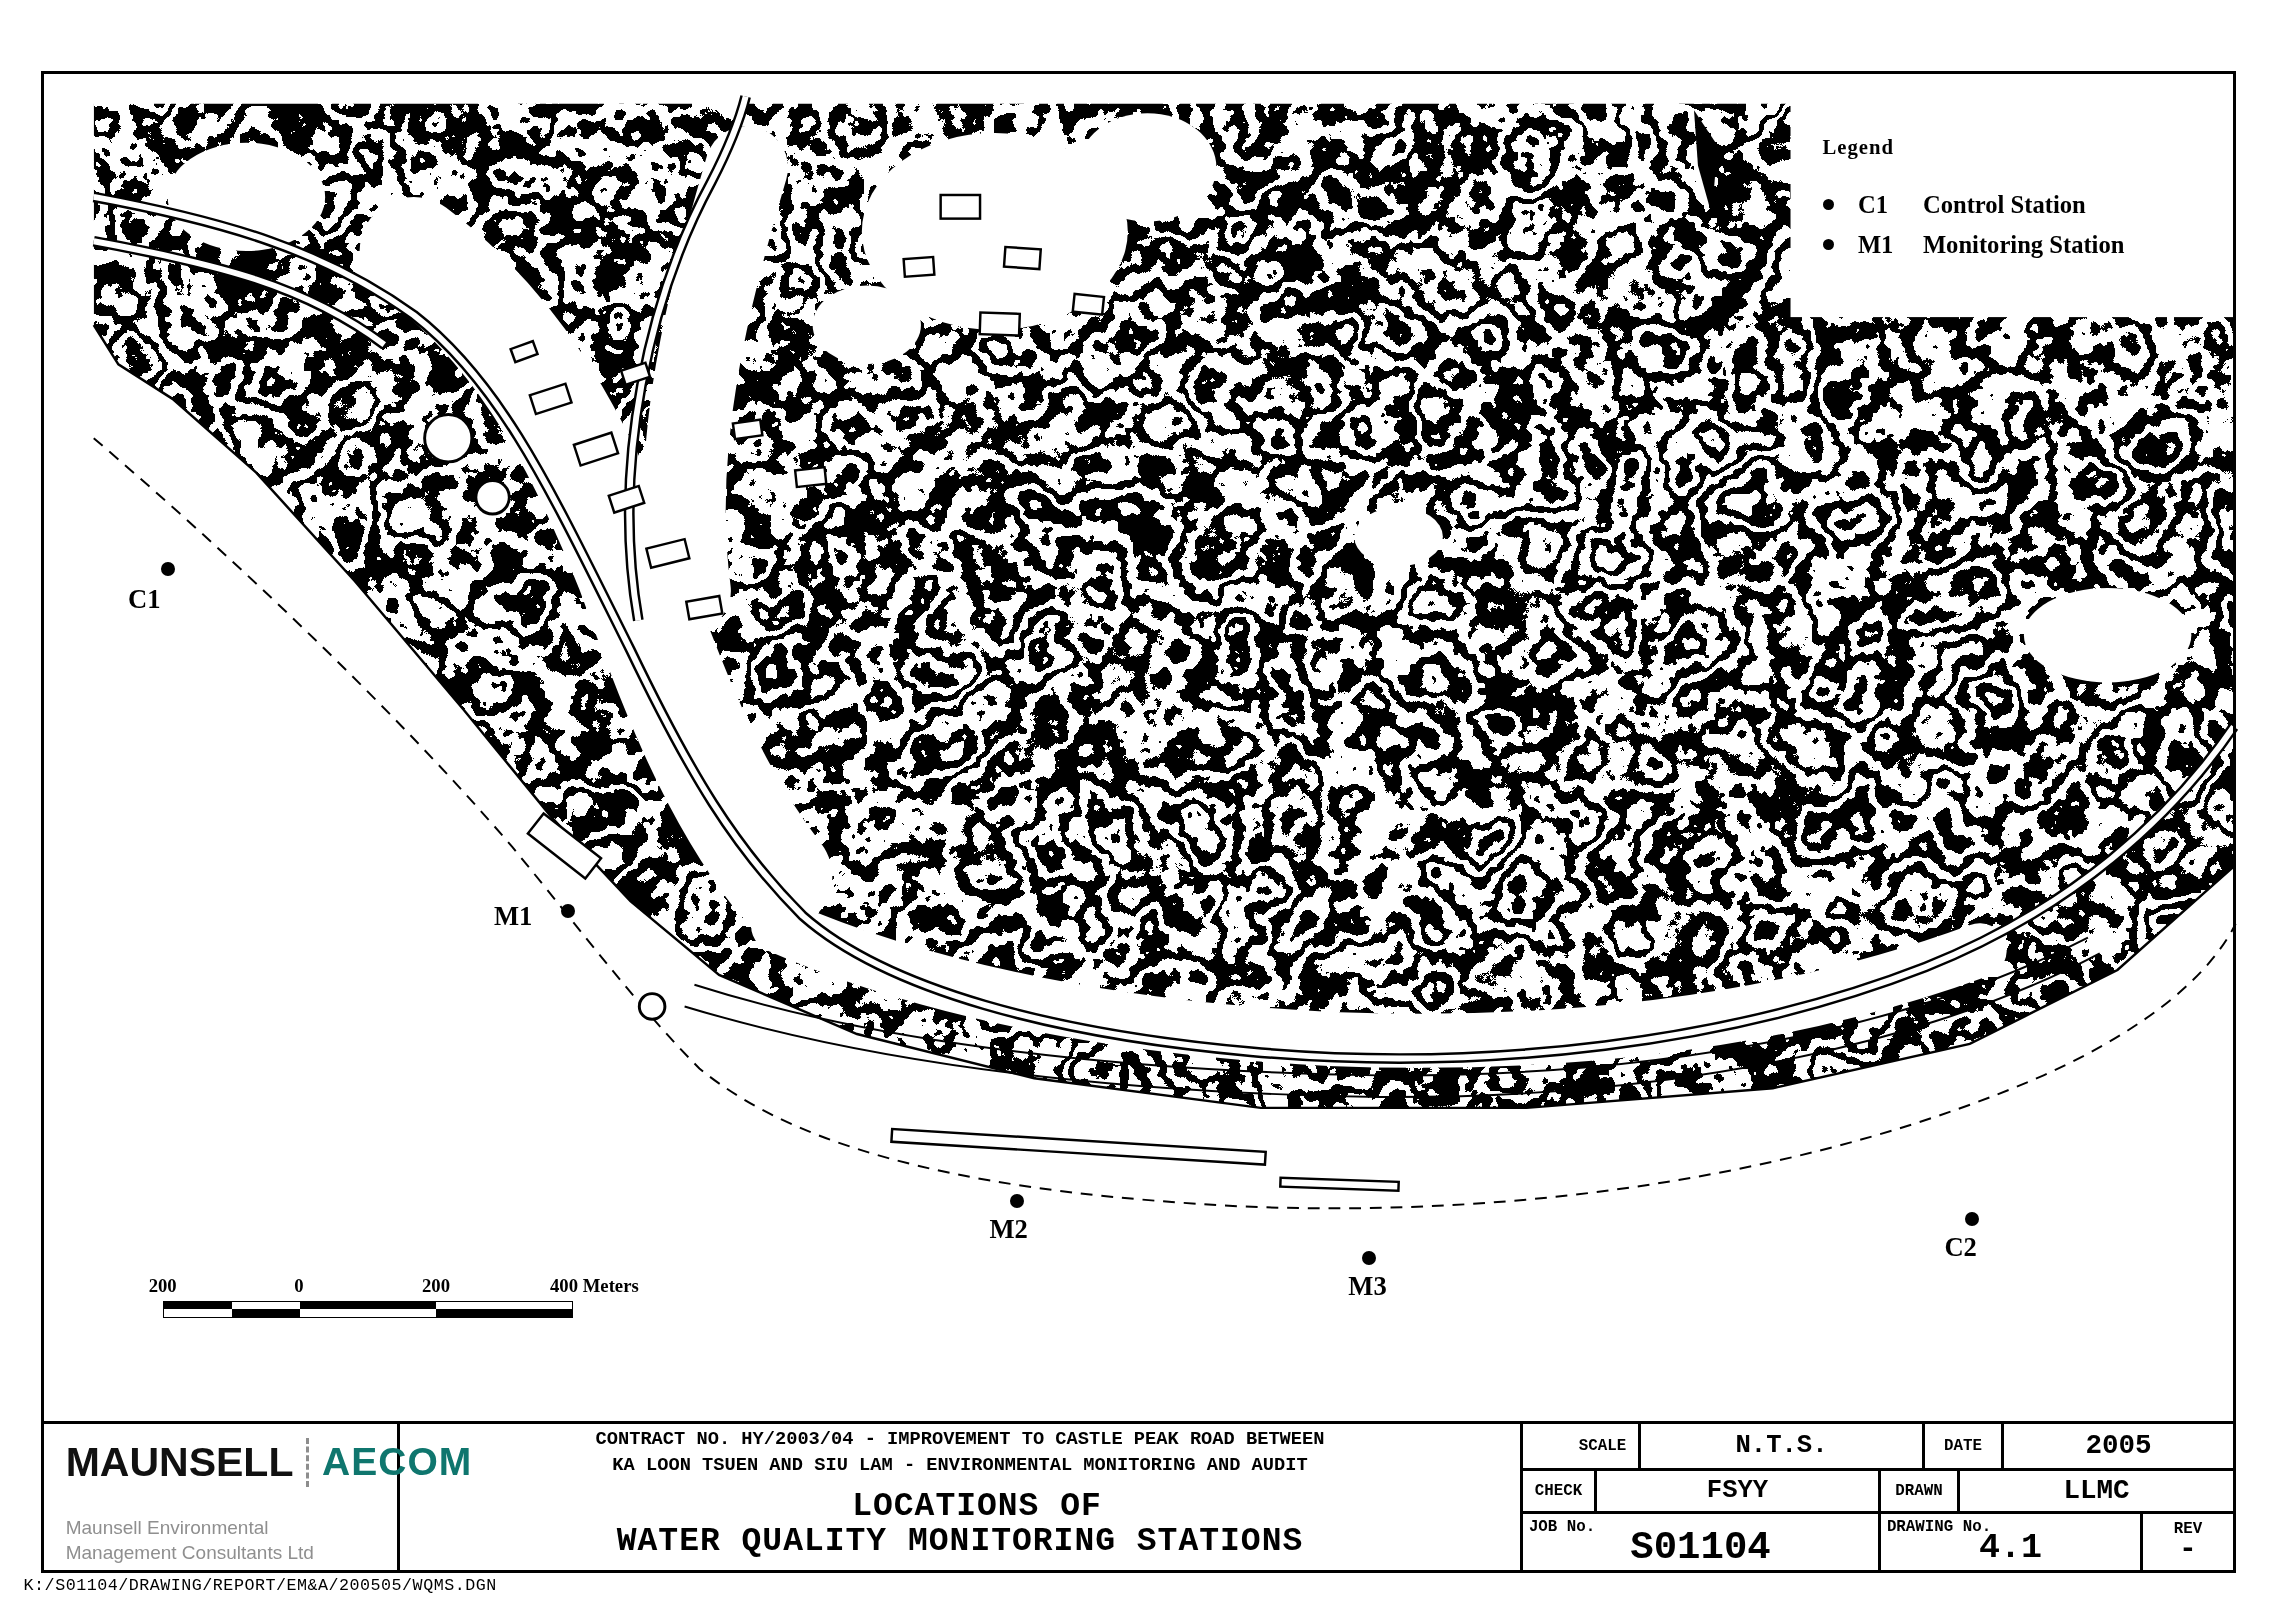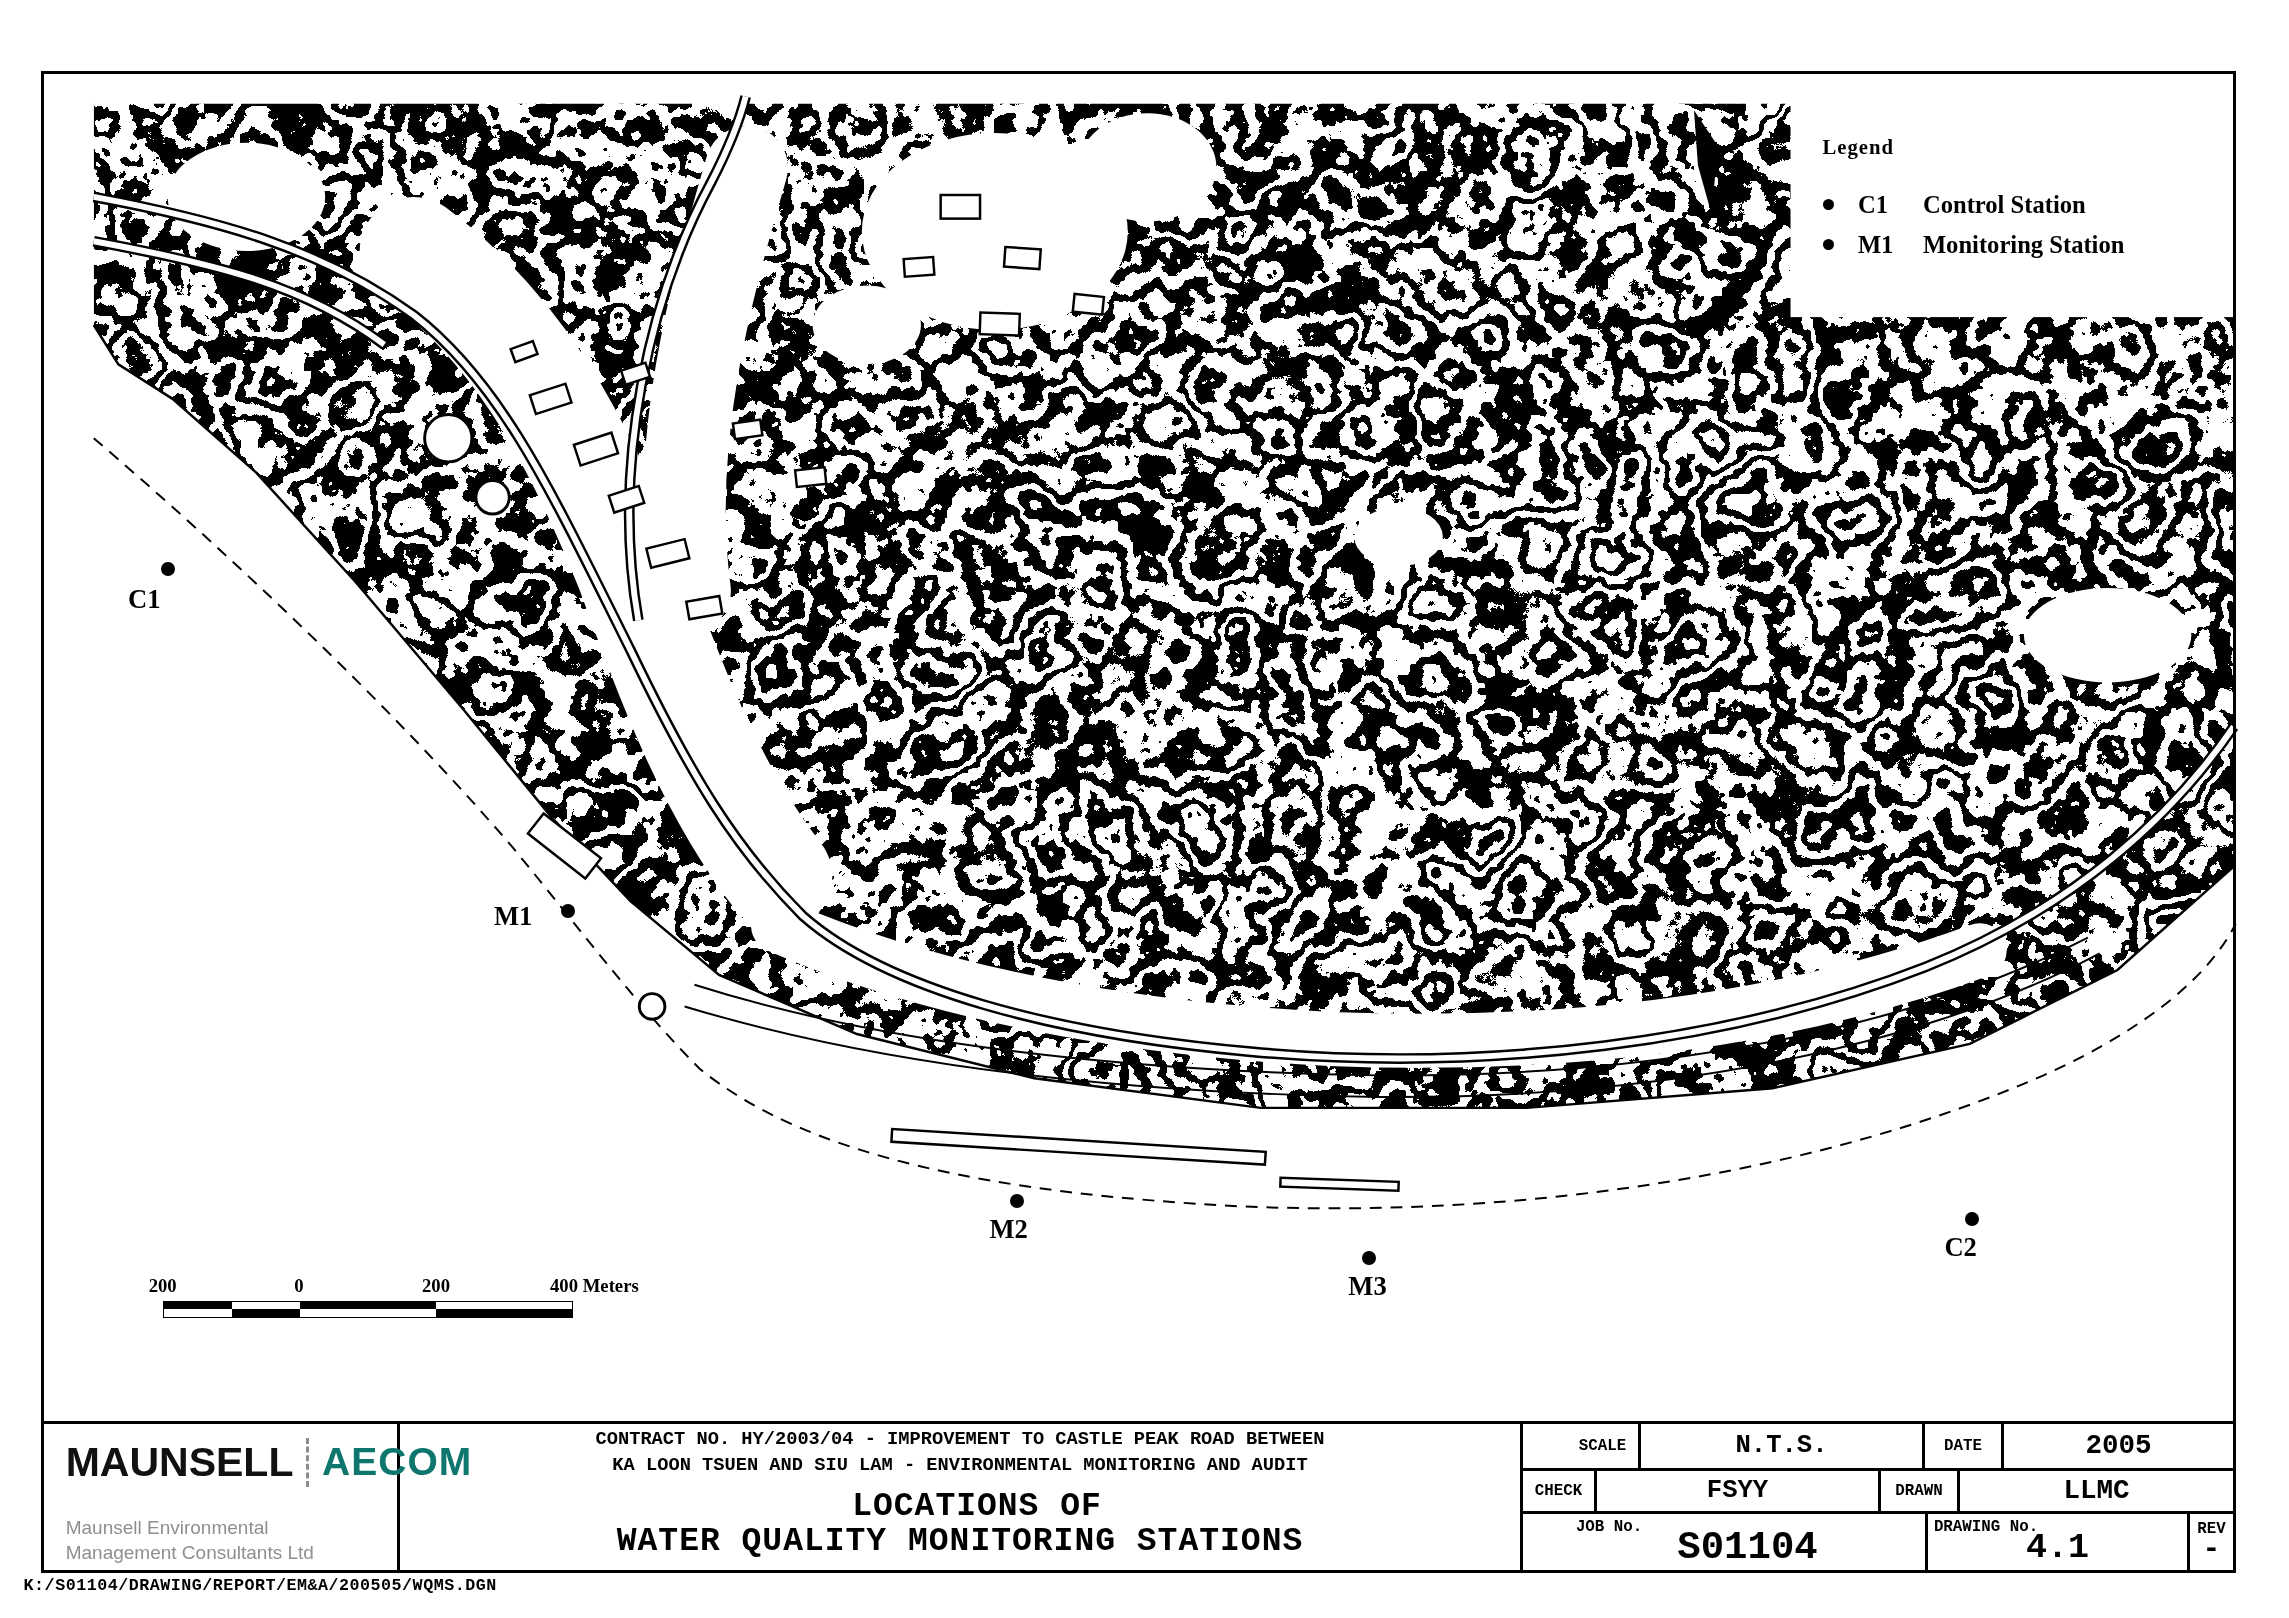--- a/index.html
+++ b/index.html
@@ -56,33 +56,33 @@
   .bigtitle{font-size:33px; font-weight:bold; line-height:35px; letter-spacing:1px; white-space:nowrap;}
   .bigtitle.first{margin-top:11.8px;padding-left:34px;}
   .tb-right{position:absolute; left:1476px; top:0; right:0; height:100%; border-left:3px solid #000; box-sizing:border-box; display:flex; flex-direction:column;}
   .tb-row{display:flex; box-sizing:border-box;}
   .tb-row.r1{height:48px; border-bottom:3px solid #000;padding-left:44px;}
   .tb-row.r2{height:45px; border-bottom:3px solid #000;}
   .tb-row.r3{flex:1;}
   .tb-cell{box-sizing:border-box; display:flex; align-items:center; justify-content:center; position:relative;}
   .tb-cell.brd{border-right:3px solid #000;}
   .cw-label1{width:74px;} .cw-value1{width:284px;} .cw-label2{width:79px;} .cw-value2{flex:1;}
-  .cw-job{width:358px;margin-left:47px;} .cw-drawing{width:262px;} .cw-rev{flex:1;}
+  .cw-job{width:358px;} .cw-drawing{width:262px;} .cw-rev{flex:1;}
   .tb-lab{font-size:15.8px; font-weight:bold; letter-spacing:0px;}
   .tb-val{font-size:25.6px; font-weight:bold;}
   .tb-val.lg{font-size:27.6px;}
   .corner-lab{position:absolute; left:5.9px; top:3.9px; font-size:15.8px; font-weight:bold;}
   .corner-lab.center{left:50%; transform:translateX(-50%); top:5.9px;}
   .tb-big{font-size:39px; font-weight:bold; margin-top:11.8px;}
   .tb-big.drw{font-size:35px;}
   .tb-dash{font-size:29.6px; font-weight:bold; margin-top:13.8px;}
   
   .footer-path{
     position:absolute; left:23.6px; top:1576px;
-    font-family:"Liberation Mono", monospace; font-size:16.7px; font-weight:bold; letter-spacing:0.5px;
+    font-family:"Liberation Mono", monospace; font-size:16.7px; font-weight:normal; letter-spacing:0.5px;
   }
 </style>
 </head>
 <body>
 
 <div class="sheet">
 
   <svg class="map-svg" width="2289" height="1618" viewBox="0 0 2324 1643">
     <defs>
       <filter id="topo" x="-2%" y="-2%" width="104%" height="104%">

